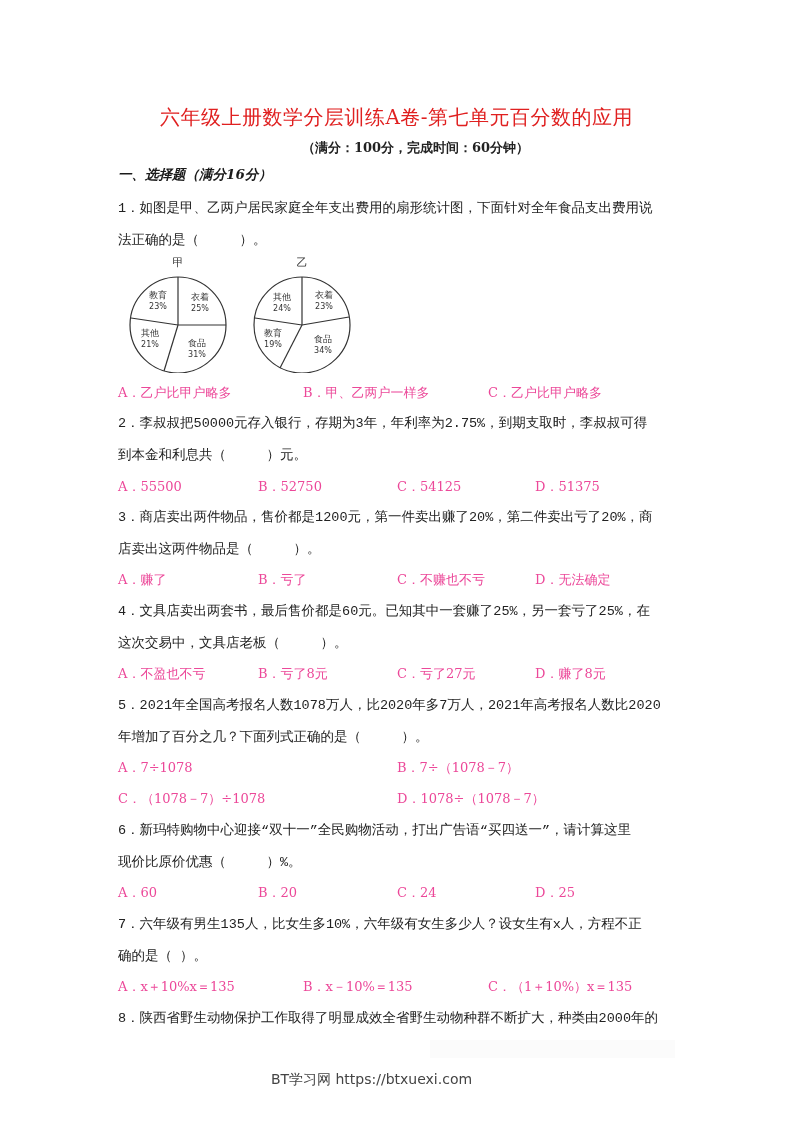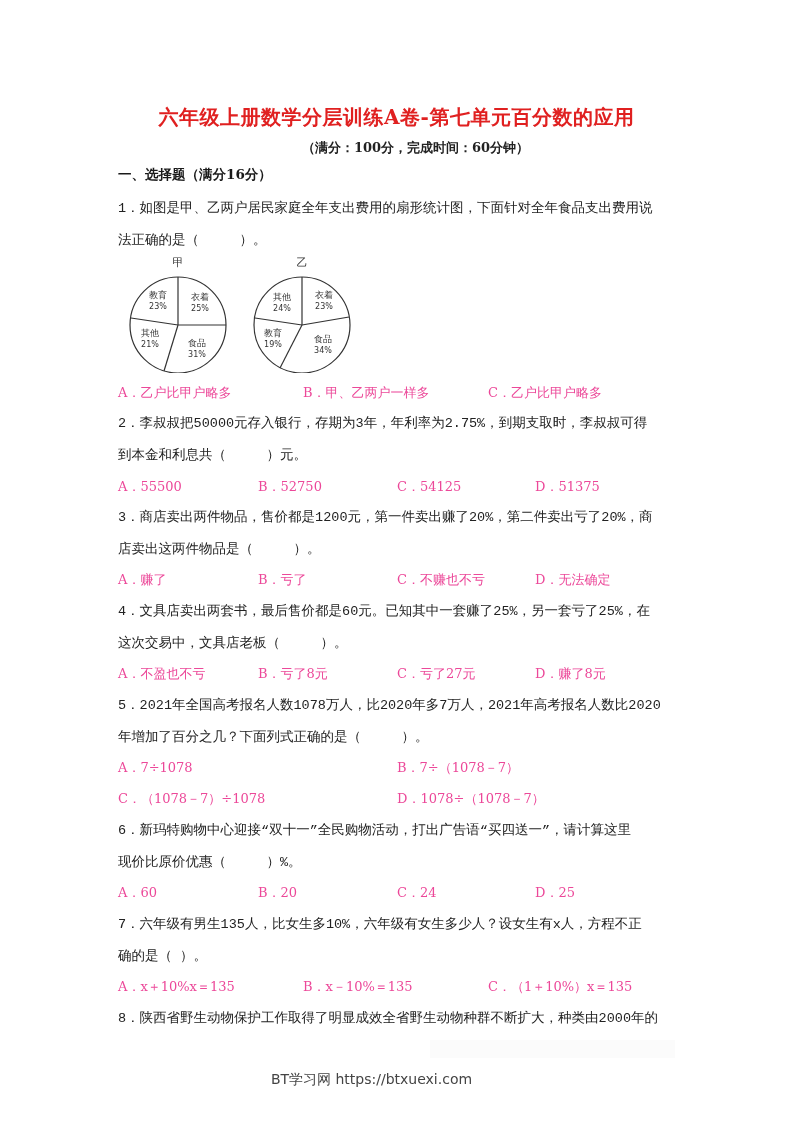--- a/index.html
+++ b/index.html
@@ -1,22 +1,22 @@
 <!DOCTYPE html>
 <html><head>
   <meta charset="utf-8">
   <style>
     html, body { margin: 0; padding: 0; background: #ffffff; }
     body { width: 793px; height: 1122px; position: relative; overflow: hidden;
            font-family: "DejaVu Serif", "Liberation Serif", serif; color: #1a1a1a; }
     .title { position: absolute; left: 0; width: 793px; top: 104px; text-align: center;
-             font-size: 20px; font-weight: bold; color: #e02020; letter-spacing: 0.5px; }
+             font-size: 20px; font-weight: normal; color: #e02020; letter-spacing: 0.5px; }
     .subtitle { position: absolute; left: 0; width: 793px; top: 139px; text-align: center;
                 font-size: 13px; font-weight: bold; color: #222; margin-left: 19px; }
-    .section { position: absolute; left: 118px; top: 166px; font-size: 13.5px; font-weight: bold; }
+    .section { position: absolute; left: 118px; top: 166px; font-size: 13.5px; font-weight: bold; font-style: italic; }
     .line { position: absolute; left: 118px; font-size: 13.5px; white-space: nowrap; color: #222; font-family: Liberation Mono, monospace; }
     .opt { position: absolute; font-size: 13px; white-space: nowrap; color: #ec4899; }
     .chart { position: absolute; }
     .chart svg text { font-family: "DejaVu Sans", sans-serif; fill: #333; }
     .footer { position: absolute; left: 0; width: 743px; top: 1071px; text-align: center;
               font-family: "DejaVu Sans", "Liberation Sans", sans-serif; font-size: 14px; color: #444; }
     .fade { position: absolute; left: 430px; top: 1040px; width: 245px; height: 18px; background: #fbfbfb; }
   </style>
 </head>
 <body>

